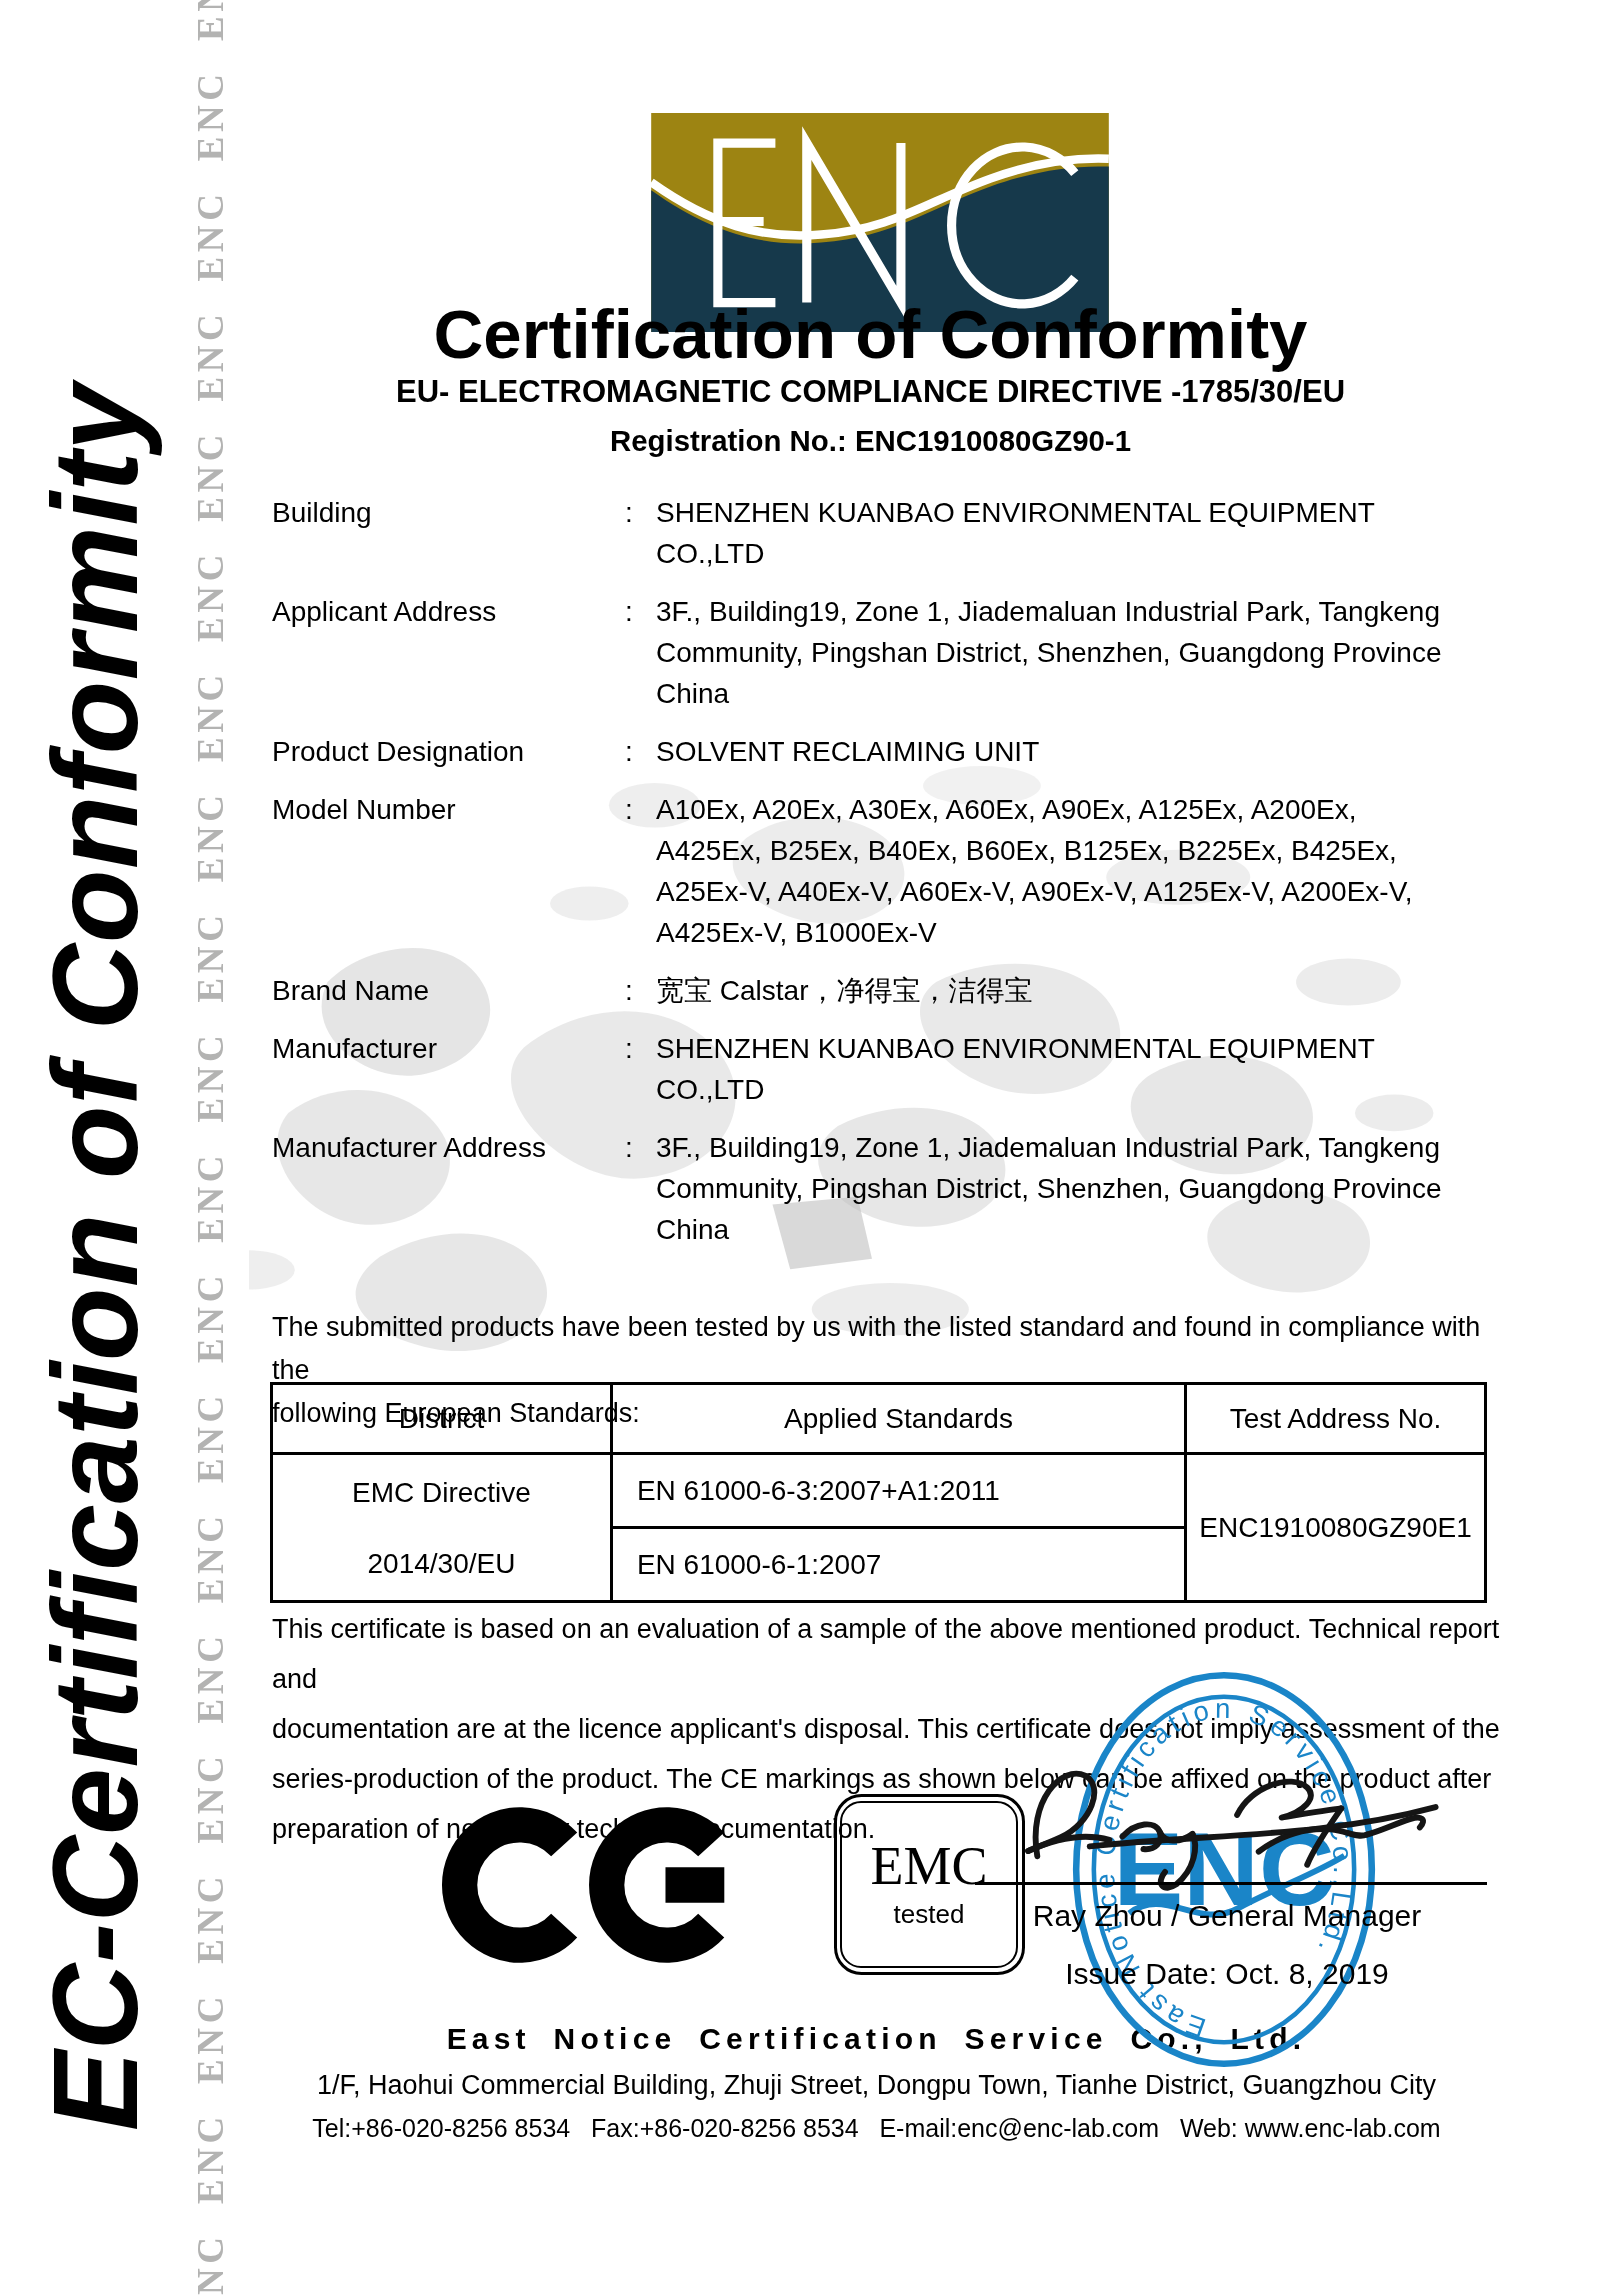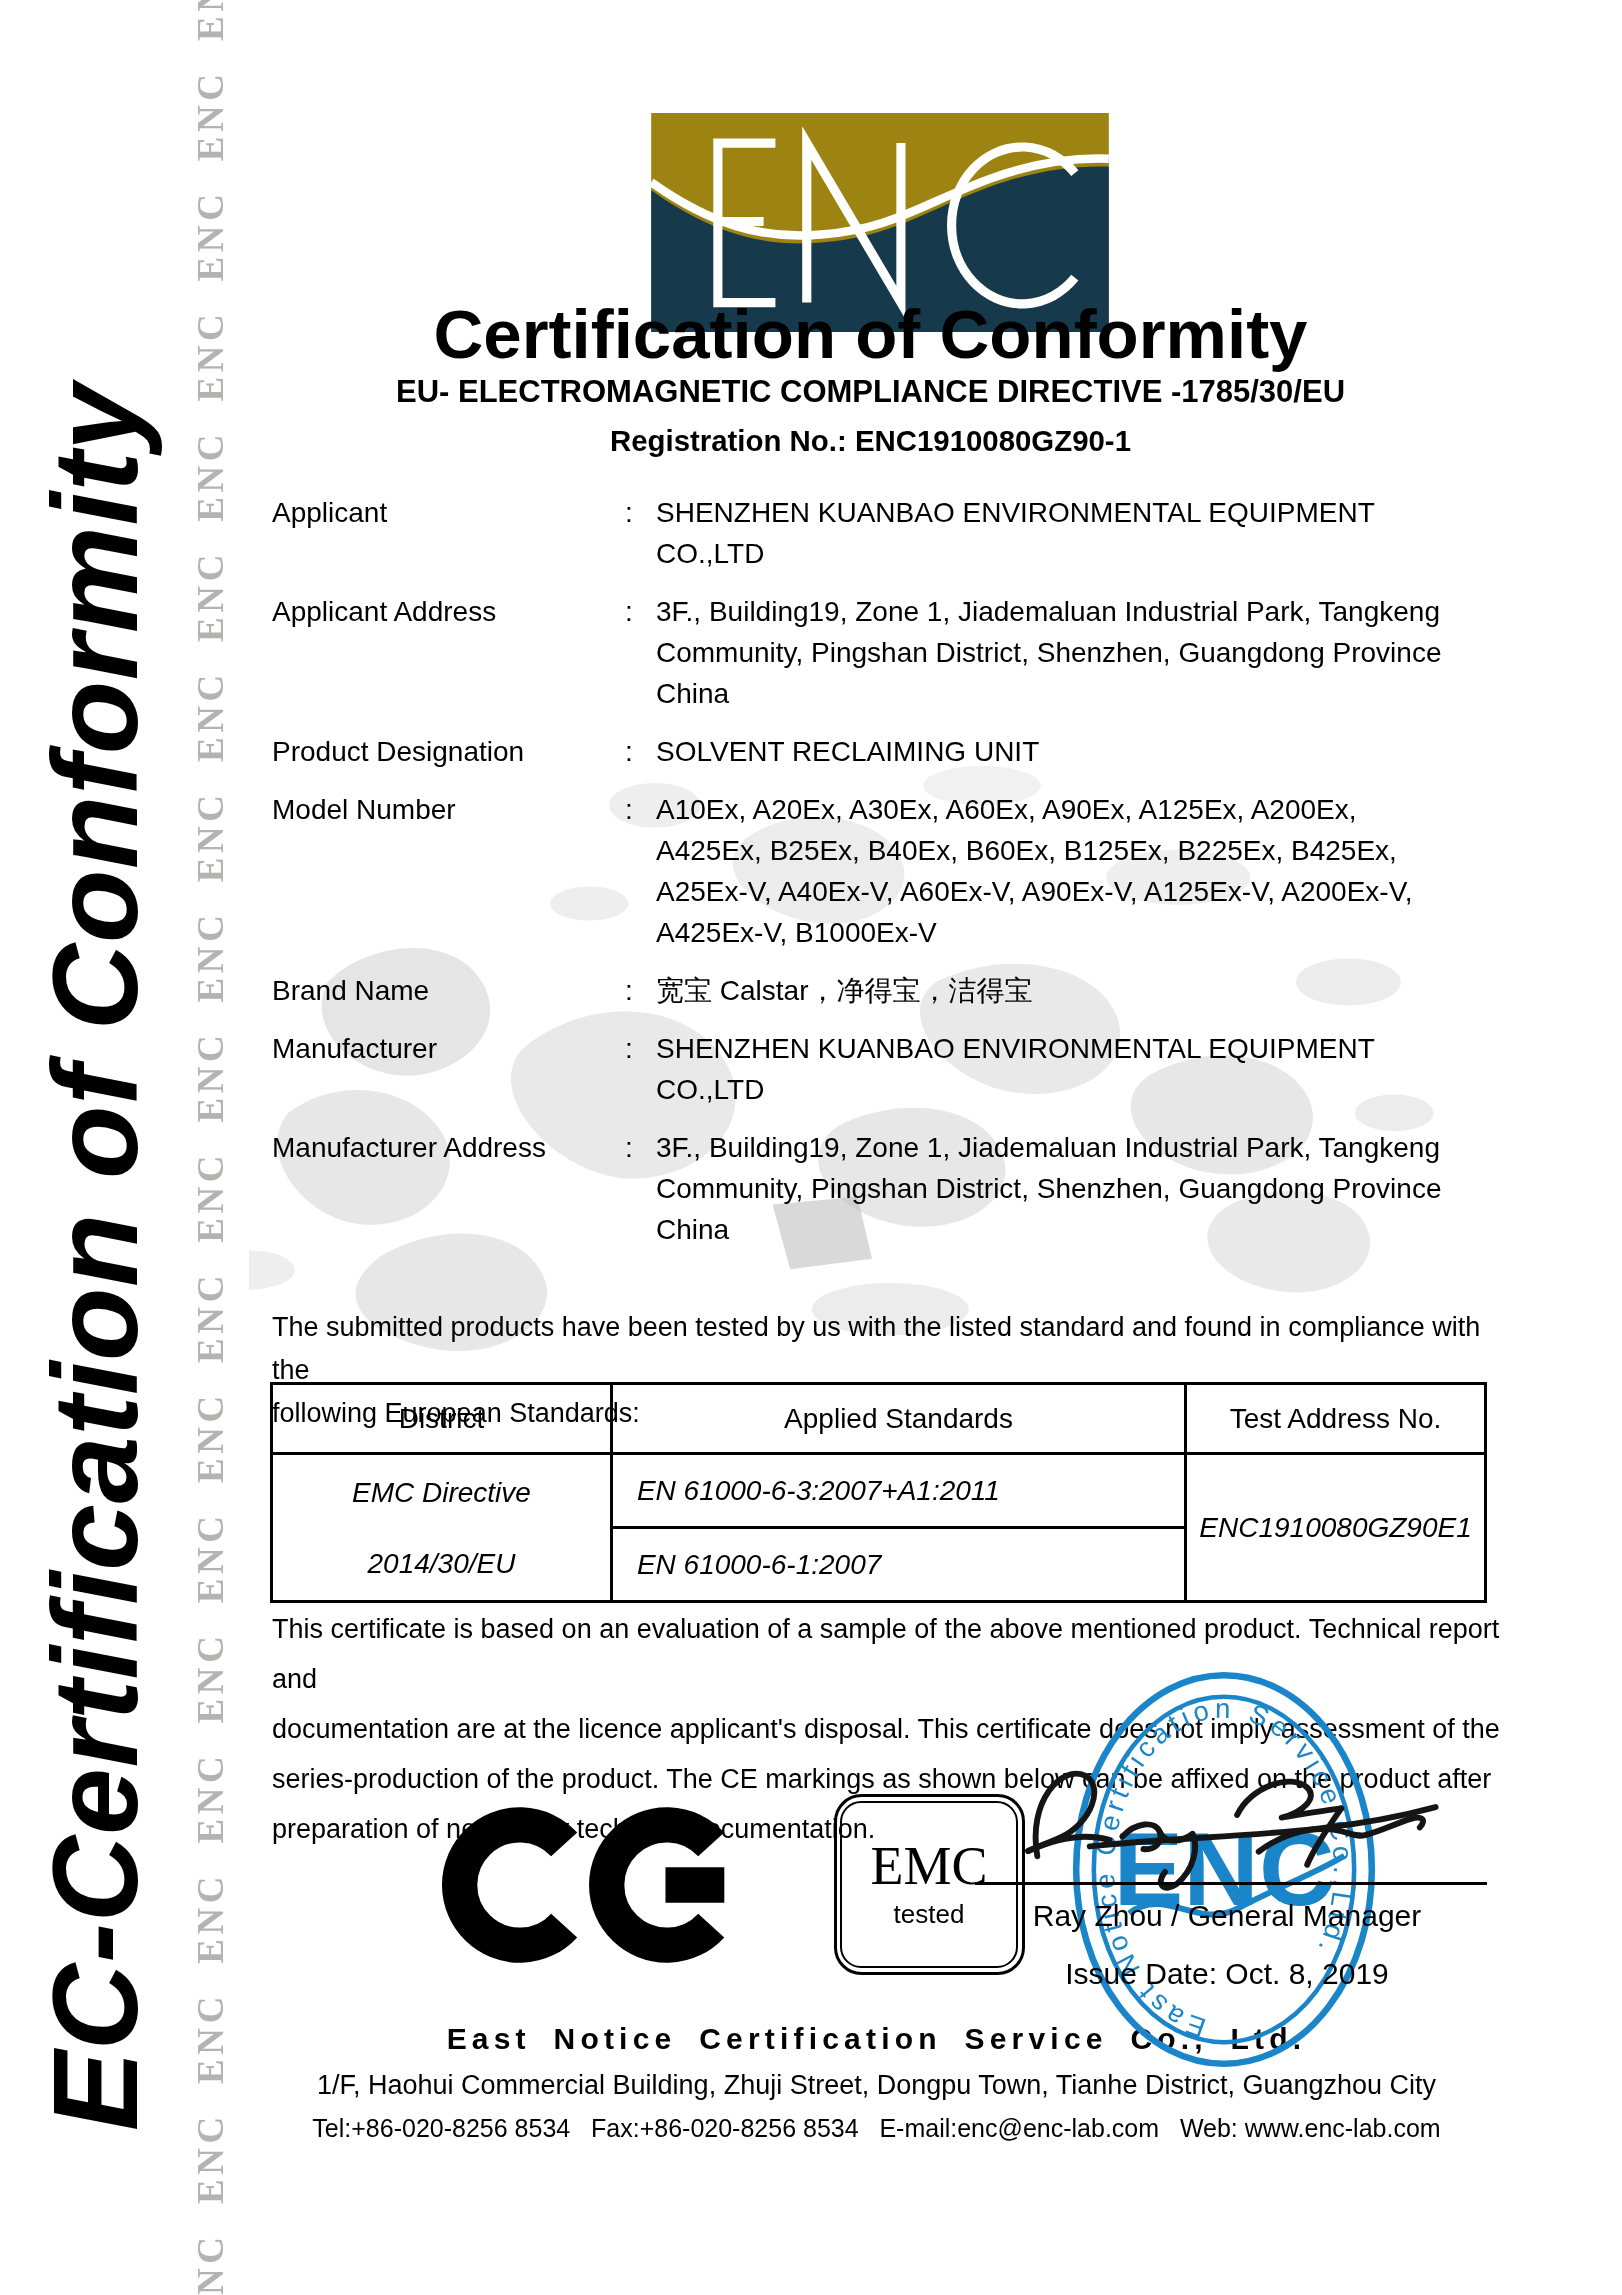--- a/index.html
+++ b/index.html
@@ -40,21 +40,21 @@
   
   .intro{position:absolute;left:272px;top:1290px;width:1230px;font-size:27px;
     line-height:43px;white-space:pre-line;z-index:2;margin-top:16px;}
   .note{position:absolute;left:272px;top:1604px;width:1240px;font-size:27px;
     line-height:50px;white-space:pre-line;z-index:2;}
   
   .std-table{position:absolute;left:270px;top:1382px;width:1217px;z-index:2;
     border-collapse:collapse;table-layout:fixed;}
   .std-table th,.std-table td{border:3.3px solid #000;font-weight:normal;font-size:28px;}
   .std-table th{height:65px;text-align:center;}
-  .std-table td{height:69px;font-style:italic;}
+  .std-table td{height:69px;}
   .col-directive{width:28%;}
   .col-standards{width:47.3%;}
   .col-report{width:24.7%;}
   .cell-directive{text-align:center;white-space:pre-line;line-height:71px;}
   .cell-standard{padding-left:24px;}
   .cell-report{text-align:center;}
   
   .ce-row{position:absolute;left:440px;top:1794px;display:flex;gap:27.5px;align-items:center;z-index:2;}
   .emc-box{width:191px;height:181px;border:3.9px solid #000;border-radius:27.5px;
     box-sizing:border-box;padding:3.9px;}
@@ -119,21 +119,21 @@
       </g>
     </svg>
   </div>
 
   <div class="page-title">Certification of Conformity</div>
   <div class="page-subtitle">EU- ELECTROMAGNETIC COMPLIANCE DIRECTIVE -1785/30/EU</div>
   <div class="registration">Registration No.: ENC1910080GZ90-1</div>
 
   <div class="fields">
     <div class="field-row">
-      <div class="field-label">Applicant</div>
+      <div class="field-label">Building</div>
       <div class="field-colon"></div>
       <div class="field-value">SHENZHEN KUANBAO ENVIRONMENTAL EQUIPMENT
 CO.,LTD</div>
     </div>
     <div class="field-row">
       <div class="field-label">Applicant Address</div>
       <div class="field-colon"></div>
       <div class="field-value">3F., Building19, Zone 1, Jiademaluan Industrial Park, Tangkeng
 Community, Pingshan District, Shenzhen, Guangdong Province
 China</div>

